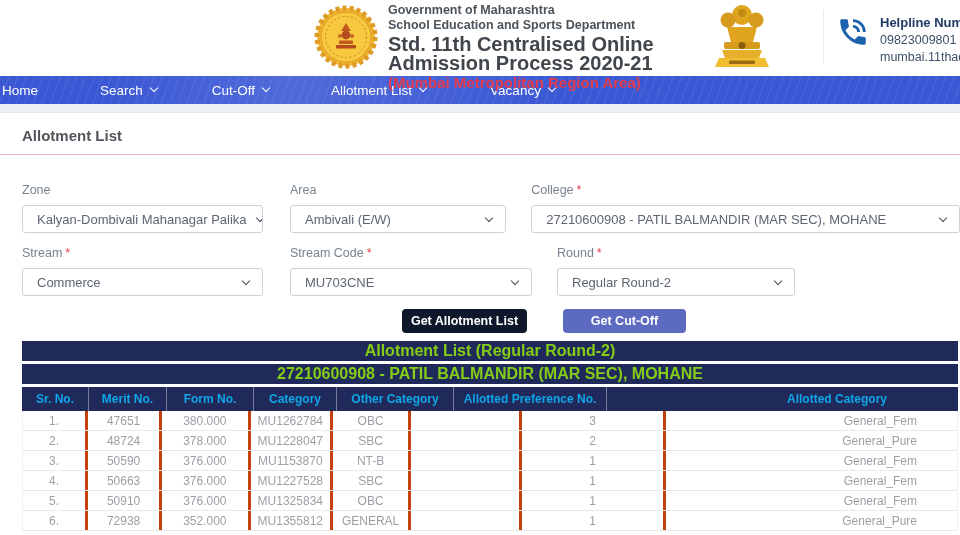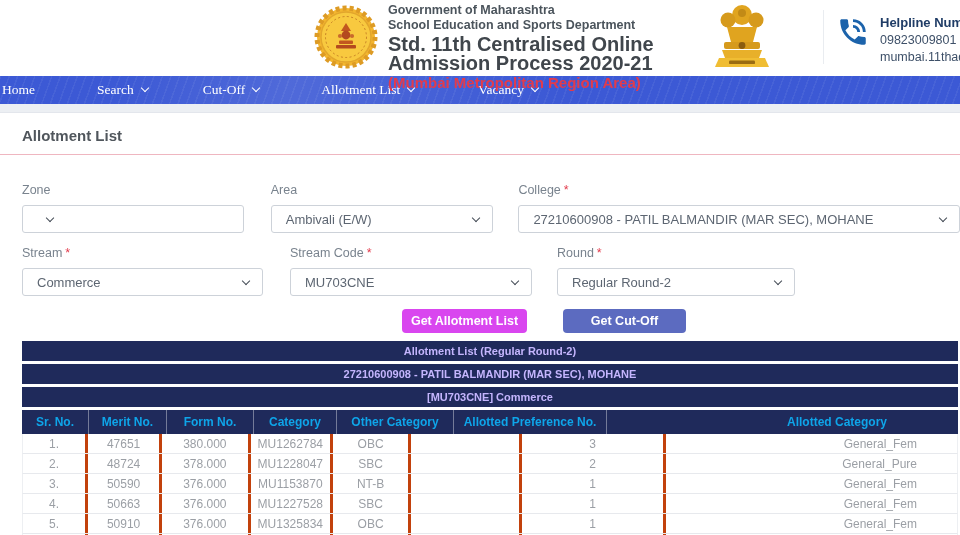--- a/index.html
+++ b/index.html
@@ -17,21 +17,21 @@
   .hdr-divider { position:absolute; left:823px; top:10px; width:1px; height:54px; background:#e9ecf0; }
   .helpline { position:absolute; left:836px; top:15px; display:flex; gap:10px; white-space:nowrap; }
   .helpline-text .hl-title { font-size:13px; font-weight:700; color:#1f3c66; }
   .helpline-text .hl-line  { font-size:12.5px; color:#3e5068; margin-top:3px; }
 
   
   .navbar { height:28px; background:#3c59d5;
     background-image:
       linear-gradient(100deg, rgba(255,255,255,0) 12%, rgba(255,255,255,.10) 30%, rgba(255,255,255,0) 58%),
       repeating-linear-gradient(110deg, rgba(255,255,255,.06) 0 1.5px, rgba(255,255,255,0) 1.5px 8px);
-    display:flex; align-items:center; color:#fff;font-family:Liberation Serif, serif; }
+    display:flex; align-items:center; color:#fff; }
   .nav-item { display:flex; align-items:center; font-size:13.5px; font-weight:500; cursor:pointer; }
   .chev-w { width:6px; height:6px; border-right:1.6px solid #fff; border-bottom:1.6px solid #fff;
             transform:rotate(45deg); margin-left:8px; margin-top:-4px; }
   .gap-strip { height:9px; background:#eceff3; border-bottom:1px solid #e3e6ec; }
 
   
   .content { padding-left:22px; }
   .page-title { margin-top:14px; font-size:15px; font-weight:700; color:#50565c; }
   .pink-rule { height:1px; background:#efb6c0; width:960px; margin:10px 0 0 -22px; }
 
@@ -47,26 +47,26 @@
   .select { height:28px; border:1px solid #cdd2d9; border-radius:3px; background:#fff;
             display:flex; align-items:center; justify-content:space-between;
             padding:0 13px 0 14px; font-size:13px; color:#5d6672; cursor:pointer; white-space:nowrap; overflow:hidden; }
   .sel-chev { flex:0 0 auto; width:6px; height:6px; border-right:1.6px solid #454d57; border-bottom:1.6px solid #454d57;
               transform:rotate(45deg); margin-top:-3px; margin-left:10px; }
 
   .btn-row { display:flex; margin-top:10px; }
   .btn { height:24px; border:none; border-radius:4px; color:#fff; font-size:12.5px; font-weight:600;
          display:flex; align-items:center; justify-content:center; cursor:pointer;
          font-family:"Liberation Sans", sans-serif; }
-  .btn-green { width:125px; margin-left:380px; background:#d946ef; }
+  .btn-green { width:125px; margin-left:380px; background:#0f172a; }
   .btn-indigo { width:123px; margin-left:36px; background:#5c6bc0; }
 
   
   .table-wrap { margin-top:8px; width:936px; }
-  .t-title { height:20px; margin-bottom:3px; background:#1f2a5b; color:#c4b5fd; font-size:11px; font-weight:700;
+  .t-title { height:20px; margin-bottom:3px; background:#1f2a5b; color:#84cc16; font-size:16px; font-weight:700;
              display:flex; align-items:center; justify-content:center; }
   .t-header { display:flex; height:24px; margin-top:2px; background:#1f2a5b; color:#0ea5e9; }
   .t-header .cell { font-size:12px; font-weight:700; display:flex; align-items:center; justify-content:center; }
   .t-header .cell + .cell { border-left:1px solid rgba(255,255,255,.38); }
   .t-row { display:flex; height:20px; background:#fff; border-bottom:1px solid #e7e9ed;
            border-left:1px solid #edeff2; border-right:1px solid #edeff2; }
   .t-row .cell { font-size:12px; color:#9b9fa5; display:flex; align-items:center; justify-content:center; }
   .t-row .cell + .cell { border-left:3px solid #c2410c; }
   .c0{width:66px;} .c1{width:78px;} .c2{width:94px;} .c3{width:87px;}
   .c4{width:83px;} .c5{width:117px;} .c6{width:153px;}
@@ -152,20 +152,21 @@
 
 <div class="content">
   <div class="page-title">Allotment List</div>
   <div class="pink-rule"></div>
 
   <div class="form-area">
     <div class="form-row">
       <div class="field f-zone">
         <div class="flabel"><span>Zone</span><span class="req"></span></div>
         <div class="select">
+          <span>Kalyan-Dombivali Mahanagar Palika</span>
           <span class="sel-chev"></span>
         </div>
       </div>
       <div class="field f-area">
         <div class="flabel"><span>Area</span><span class="req"></span></div>
         <div class="select">
           <span>Ambivali (E/W)</span>
           <span class="sel-chev"></span>
         </div>
       </div>
@@ -204,21 +205,20 @@
 
     <div class="btn-row">
       <button class="btn btn-green">Get Allotment List</button>
       <button class="btn btn-indigo">Get Cut-Off</button>
     </div>
   </div>
 
   <div class="table-wrap">
     <div class="t-title">Allotment List (Regular Round-2)</div>
     <div class="t-title">27210600908 - PATIL BALMANDIR (MAR SEC), MOHANE</div>
-    <div class="t-title">[MU703CNE] Commerce</div>
 
     <div class="t-header">
       <div class="cell c0">Sr. No.</div>
       <div class="cell c1">Merit No.</div>
       <div class="cell c3">Form No.</div>
       <div class="cell c4">Category</div>
       <div class="cell c5">Other Category</div>
       <div class="cell c6">Allotted Preference No.</div>
       <div class="cell c7">Allotted Category</div>
     </div>

